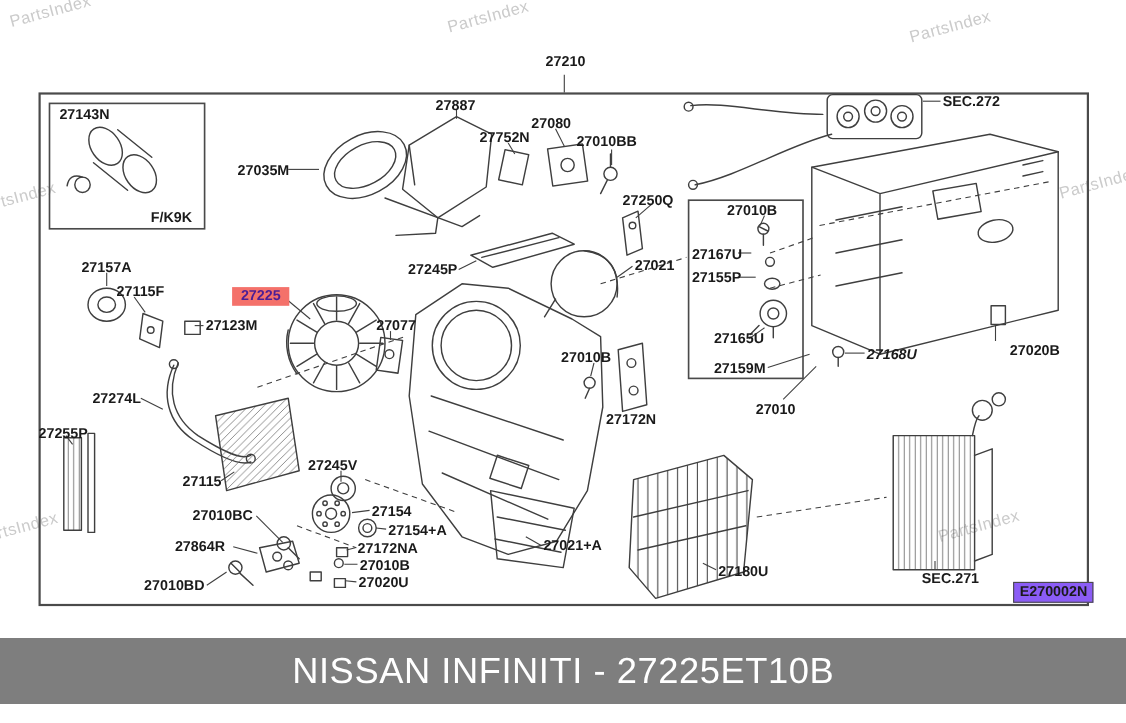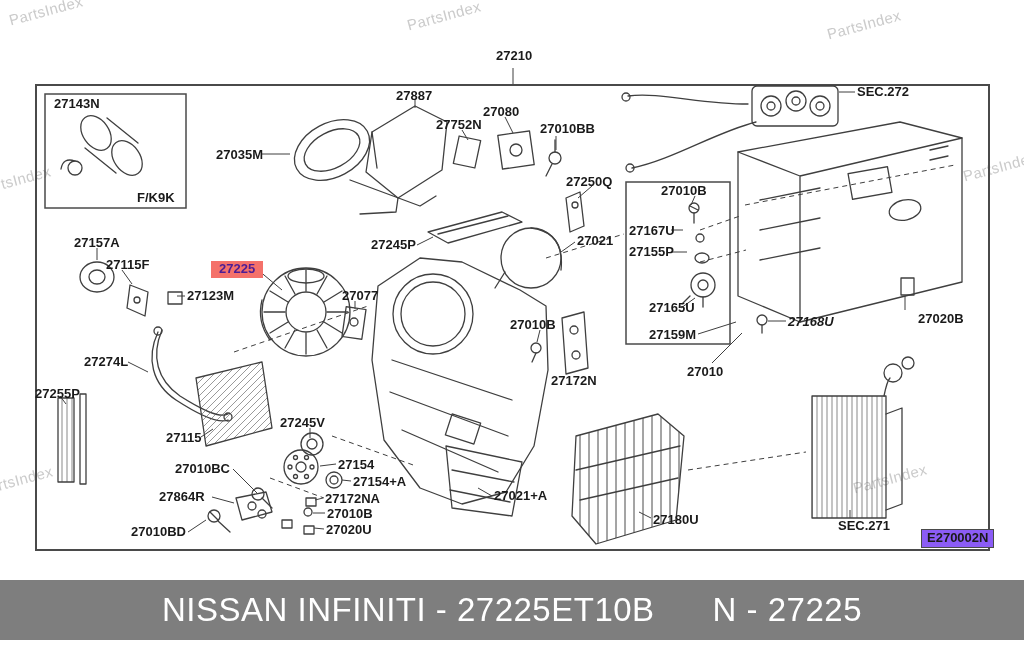--- a/index.html
+++ b/index.html
@@ -255,21 +255,21 @@
   </svg>
 
   <div id="labels-layer">
       <span class="plabel" style="left: 496px; top: 49px;">27210</span>
       <span class="plabel" style="left: 54px; top: 97px;">27143N</span>
       <span class="plabel" style="left: 137px; top: 191px;">F/K9K</span>
       <span class="plabel" style="left: 396px; top: 89px;">27887</span>
       <span class="plabel" style="left: 216px; top: 148px;">27035M</span>
       <span class="plabel" style="left: 436px; top: 118px;">27752N</span>
       <span class="plabel" style="left: 483px; top: 105px;">27080</span>
-      <span class="plabel" style="left: 524px; top: 122px; margin-left: 16px;">27010BB</span>
+      <span class="plabel" style="left: 524px; top: 122px;">27010BB</span>
       <span class="plabel" style="left: 857px; top: 85px;">SEC.272</span>
       <span class="plabel" style="left: 566px; top: 175px;">27250Q</span>
       <span class="plabel" style="left: 661px; top: 184px;">27010B</span>
       <span class="plabel" style="left: 629px; top: 224px;">27167U</span>
       <span class="plabel" style="left: 629px; top: 245px;">27155P</span>
       <span class="plabel" style="left: 371px; top: 238px;">27245P</span>
       <span class="plabel" style="left: 577px; top: 234px;">27021</span>
       <span class="plabel" style="left: 74px; top: 236px;">27157A</span>
       <span class="plabel" style="left: 106px; top: 258px;">27115F</span>
       <span class="plabel hl" style="left: 211px; top: 261px;">27225</span>
@@ -295,16 +295,15 @@
       <span class="plabel" style="left: 494px; top: 489px;">27021+A</span>
       <span class="plabel" style="left: 131px; top: 525px;">27010BD</span>
       <span class="plabel" style="left: 326px; top: 523px;">27020U</span>
       <span class="plabel" style="left: 653px; top: 513px;">27180U</span>
       <span class="plabel" style="left: 838px; top: 519px;">SEC.271</span>
       <span class="plabel boxed" style="left: 921px; top: 529px;">E270002N</span>
     </div>
 
   <div class="footer">
     <span>NISSAN INFINITI - 27225ET10B</span>
-    <span>N - 27225</span>
   </div>
 
 </div>
 
 </body></html>

